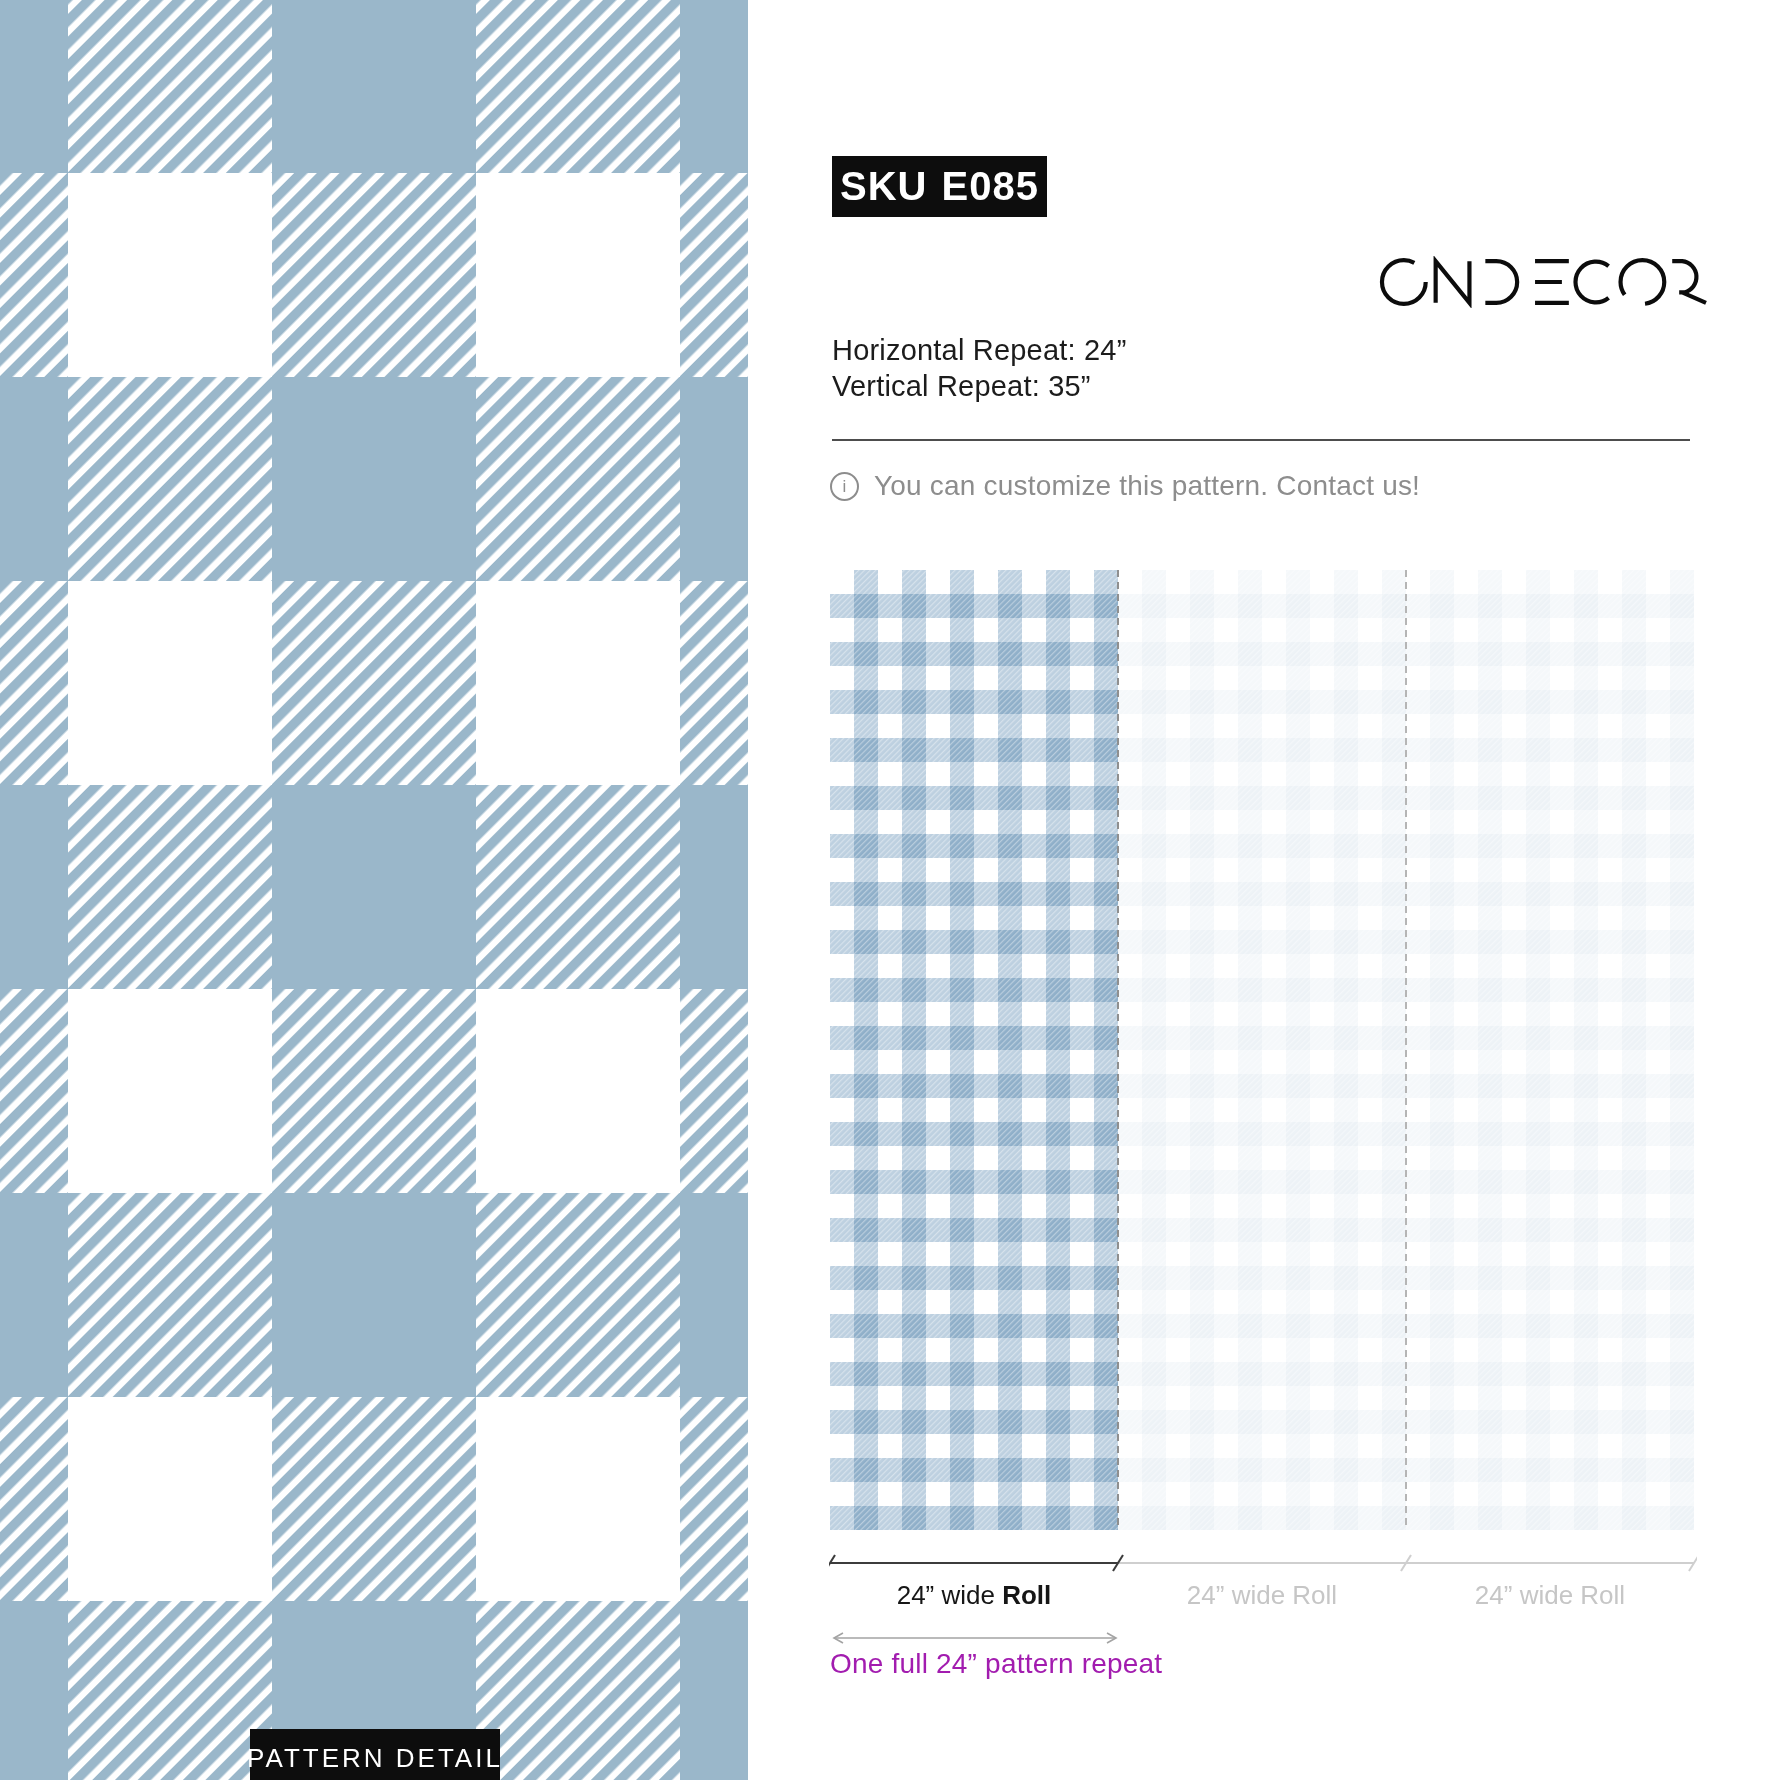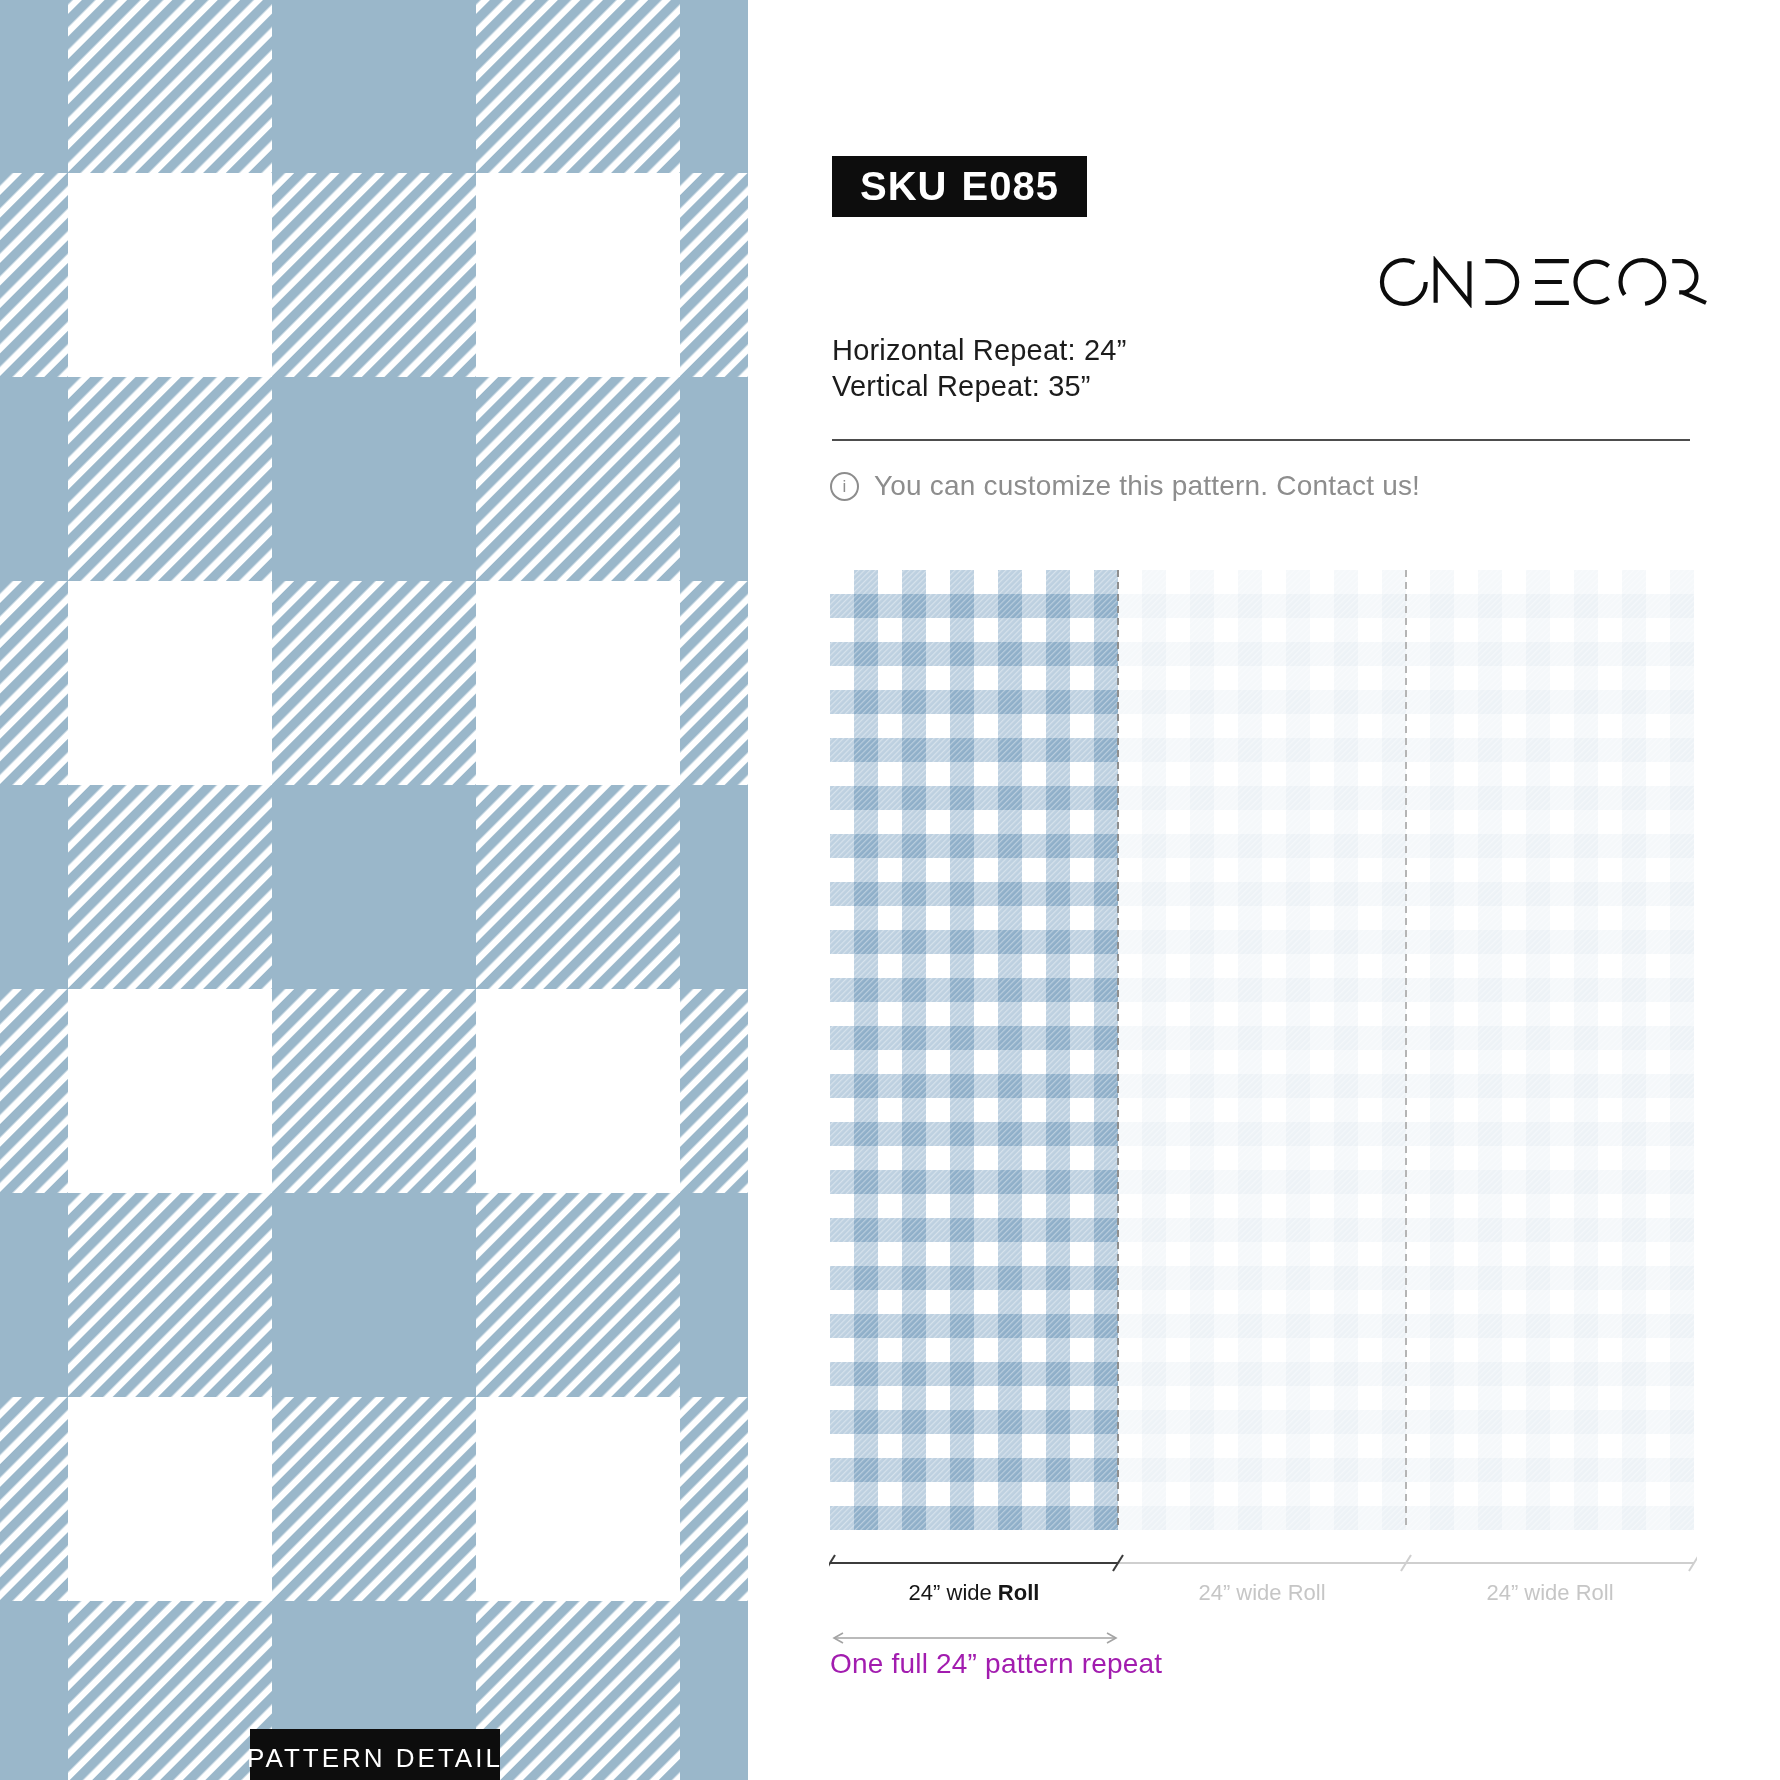--- a/index.html
+++ b/index.html
@@ -8,21 +8,21 @@
     font-family:"Liberation Sans",sans-serif;color:#1c1c1c;
   }
   .abs{position:absolute;}
 
   
   .pattern-panel{left:0;top:0;width:748px;height:1780px;}
 
   
   .sku-badge{
     left:832px;top:156px;height:61px;background:#0d0d0d;color:#ffffff;
-    display:inline-flex;align-items:center;padding:0 28px;font-size:40px;white-space:nowrap;
+    display:inline-flex;align-items:center;padding:0 8px;font-size:40px;white-space:nowrap;
   }
   .sku-badge .sku-label{font-weight:700;margin-right:14px;letter-spacing:1px;}
   .sku-badge .sku-value{font-weight:700;letter-spacing:1px;}
 
   .desc{left:832px;top:254px;font-size:29px;line-height:37px;letter-spacing:.2px;color:#1c1c1c;}
   .repeats{left:832px;top:332px;font-size:29px;line-height:36px;letter-spacing:.2px;color:#1c1c1c;}
 
   .brand-logo{left:1378px;top:256px;width:330px;height:52px;}
   .sr-only{position:absolute;width:1px;height:1px;overflow:hidden;clip:rect(0 0 0 0);white-space:nowrap;}
 
@@ -35,21 +35,21 @@
   .info-icon{
     width:25px;height:25px;border:2px solid #8d8d8d;border-radius:50%;
     display:inline-flex;align-items:center;justify-content:center;
     font-size:17px;line-height:1;color:#8d8d8d;flex:0 0 auto;
   }
 
   .preview{left:830px;top:570px;width:864px;height:960px;}
 
   .dim-lines{left:829px;top:1550px;width:868px;height:26px;}
 
-  .roll-labels{left:830px;top:1580px;width:864px;display:flex;font-size:22px;}
+  .roll-labels{left:830px;top:1580px;width:864px;display:flex;font-size:26px;}
   .roll-label{flex:0 0 288px;text-align:center;white-space:nowrap;}
   .roll-label.active{color:#161616;}
   .roll-label.muted{color:#c6c6c6;}
   .roll-label .bold{font-weight:700;}
 
   .repeat-arrow{left:830px;top:1630px;width:290px;height:16px;}
   .repeat-caption{left:830px;top:1648px;width:300px;text-align:center;font-size:28px;color:#a21caf;letter-spacing:.2px;white-space:nowrap;}
 
   .pattern-detail-badge{
     left:250px;top:1729px;width:250px;height:60px;background:#0d0d0d;color:#ffffff;

